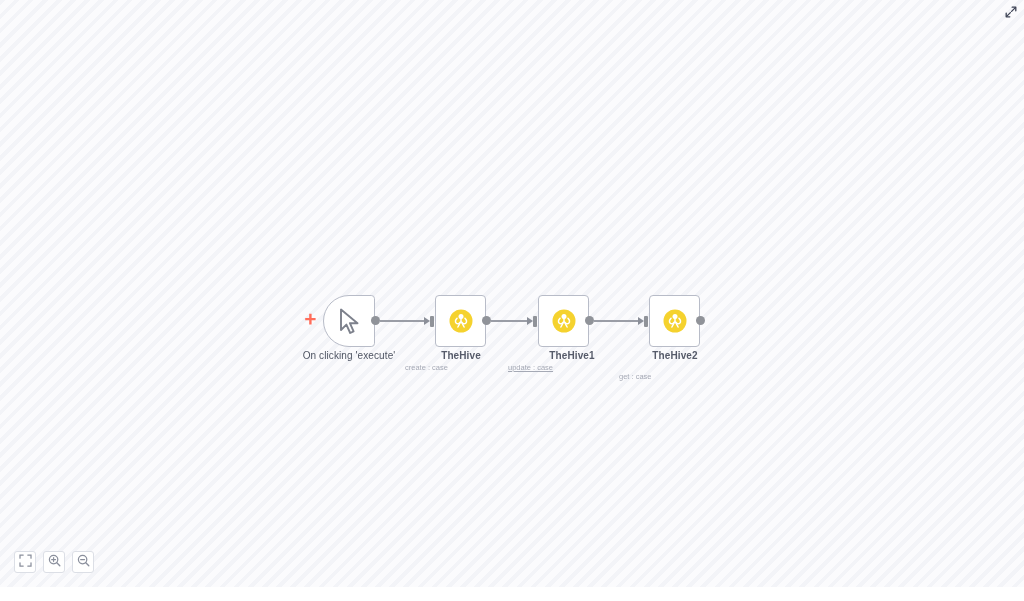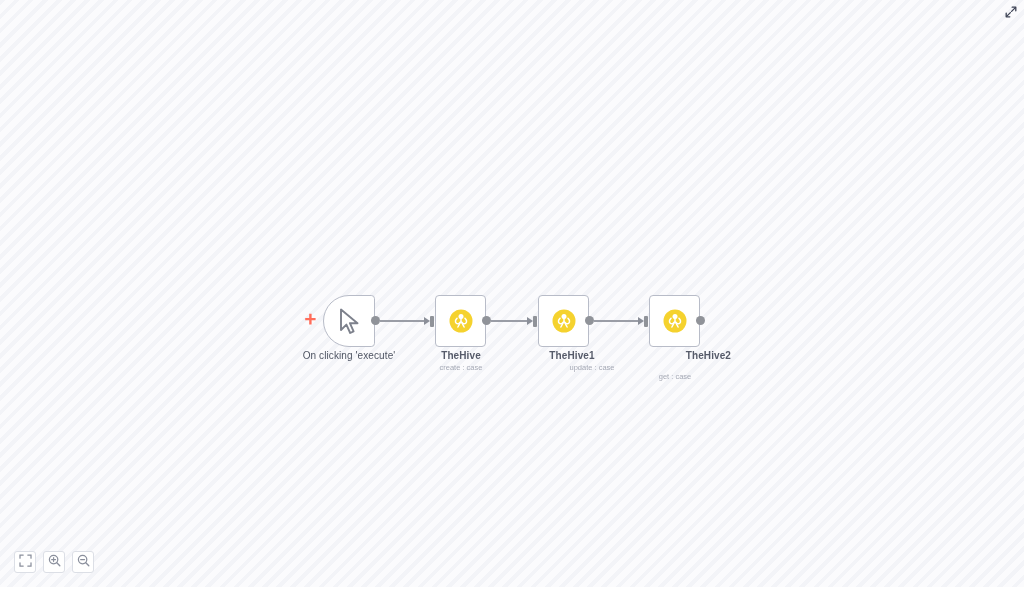--- a/index.html
+++ b/index.html
@@ -108,21 +108,20 @@
     text-align: center;
     white-space: nowrap;
     color: #565b6a;
     font-size: 10px;
     font-weight: bold;
     letter-spacing: 0.1px;
   }
 
   .node-sublabel {
     position: absolute;
-    text-align: center;
     white-space: nowrap;
     color: #a5a9b5;
     font-size: 7.5px;
     font-weight: normal;
   }
 
   .trigger-label {
     font-weight: normal;
     font-size: 10px;
     color: #4f5563;
@@ -260,38 +259,38 @@
           <path d="M12 9.6 L12 13.0" stroke="#ffffff" stroke-width="1.5" stroke-linecap="round"></path>
           <path d="M8.0 9.3 C6.2 10.8 6.0 13.0 7.3 14.2 C8.5 15.3 10.4 14.6 11.3 13.1" fill="none" stroke="#ffffff" stroke-width="1.5" stroke-linecap="round"></path>
           <path d="M16.0 9.3 C17.8 10.8 18.0 13.0 16.7 14.2 C15.5 15.3 13.6 14.6 12.7 13.1" fill="none" stroke="#ffffff" stroke-width="1.5" stroke-linecap="round"></path>
           <path d="M11.3 13.4 L8.9 18.0" stroke="#ffffff" stroke-width="1.5" stroke-linecap="round"></path>
           <path d="M12.7 13.4 L15.1 18.0" stroke="#ffffff" stroke-width="1.5" stroke-linecap="round"></path>
         </svg>
       </div>
     </div>
     <div class="port-dot" style="left:585px; top:288px;"></div>
     <div class="node-label" style="left:516px; top:322px; width:112px;">TheHive1</div>
-    <div class="node-sublabel" style="left:536px; top:335px; width:112px;">update : case</div>
+    <div class="node-sublabel" style="left:508px; top:335px; width:112px;text-decoration:underline;">update : case</div>
 
     <div class="port-rect" style="left:644px; top:287.5px;"></div>
     <div class="node" style="left:649px; top:267px; width:51px; height:52px;">
       <div class="node-icon hive-icon-wrap">
         <svg width="24" height="24" viewBox="0 0 24 24">
           <circle cx="12" cy="12" r="11.5" fill="#f5d22e"></circle>
           <circle cx="12" cy="7.4" r="2.5" fill="#ffffff"></circle>
           <path d="M12 9.6 L12 13.0" stroke="#ffffff" stroke-width="1.5" stroke-linecap="round"></path>
           <path d="M8.0 9.3 C6.2 10.8 6.0 13.0 7.3 14.2 C8.5 15.3 10.4 14.6 11.3 13.1" fill="none" stroke="#ffffff" stroke-width="1.5" stroke-linecap="round"></path>
           <path d="M16.0 9.3 C17.8 10.8 18.0 13.0 16.7 14.2 C15.5 15.3 13.6 14.6 12.7 13.1" fill="none" stroke="#ffffff" stroke-width="1.5" stroke-linecap="round"></path>
           <path d="M11.3 13.4 L8.9 18.0" stroke="#ffffff" stroke-width="1.5" stroke-linecap="round"></path>
           <path d="M12.7 13.4 L15.1 18.0" stroke="#ffffff" stroke-width="1.5" stroke-linecap="round"></path>
         </svg>
       </div>
     </div>
     <div class="port-dot" style="left:696px; top:288px;"></div>
-    <div class="node-label" style="left:619px; top:322px; width:112px;text-align:right;">TheHive2</div>
+    <div class="node-label" style="left:619px; top:322px; width:112px;">TheHive2</div>
     <div class="node-sublabel" style="left:619px; top:344px; width:112px;">get : case</div>
 
   </div>
 
   <div id="zoom-toolbar">
 
     <div class="zoom-btn">
       <span>
         <svg width="13" height="13" viewBox="0 0 13 13">
           <path d="M1 4.2 L1 1 L4.2 1" fill="none" stroke="#8a8f9c" stroke-width="1.25" stroke-linecap="round"></path>

